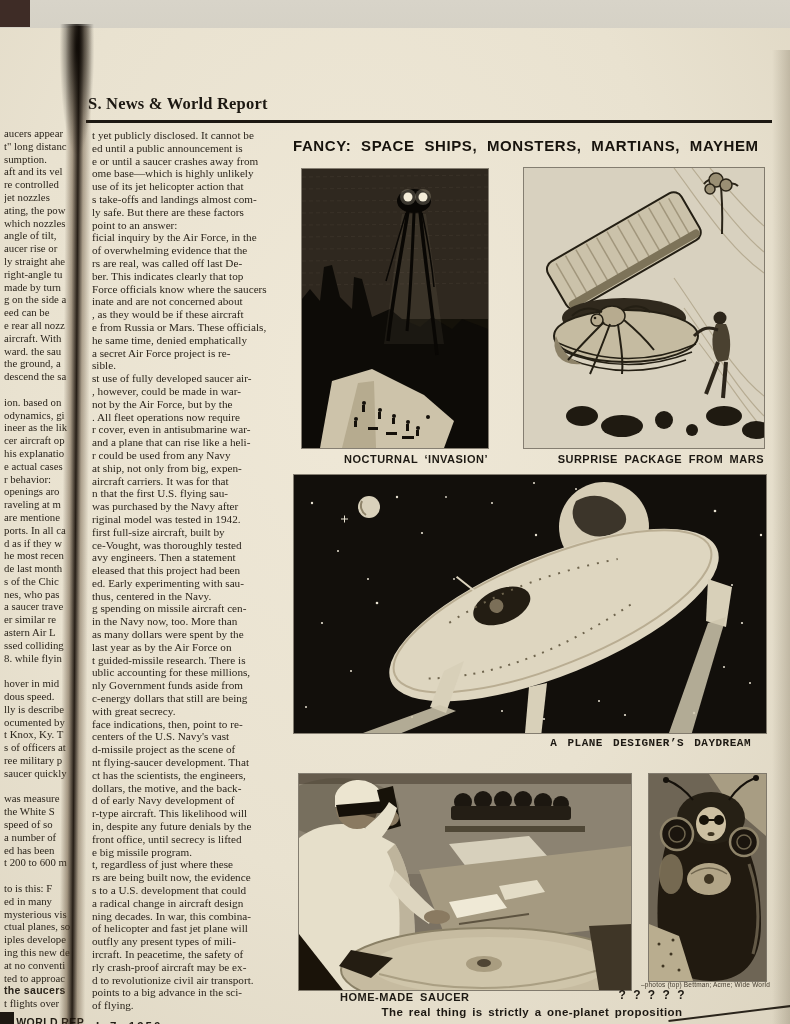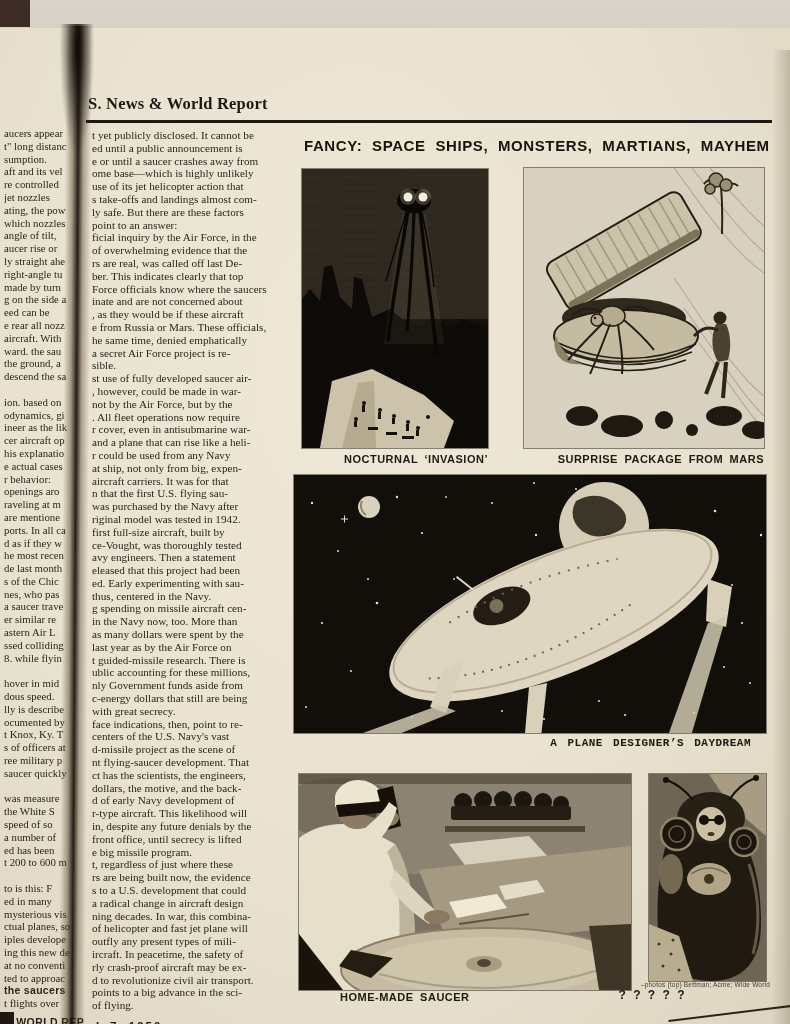--- a/index.html
+++ b/index.html
@@ -21,21 +21,21 @@
 
   .masthead{position:absolute;left:88px;top:66px;font:bold 16.5px "Liberation Serif",serif;color:#1c1812;letter-spacing:.2px;}
   .masthead-rule{position:absolute;left:86px;top:92px;width:686px;height:2.5px;background:#1c1812;}
 
   .leftcol{position:absolute;left:4px;top:99px;width:70px;height:886px;overflow:hidden;}
   .midcol{position:absolute;left:92px;top:101px;width:202px;height:886px;overflow:hidden;}
   .line{height:12.8px;line-height:12.8px;font-size:11.2px;color:#2b251c;white-space:nowrap;}
   .leftcol .line{font-size:10.8px;}
   .line.bold{font-family:"Liberation Sans",sans-serif;font-weight:bold;font-size:10.5px;letter-spacing:.3px;}
 
-  .headline{position:absolute;left:304px;top:109px;width:474px;
+  .headline{position:absolute;left:293px;top:109px;width:474px;
         font:bold 15px "Liberation Sans",sans-serif;letter-spacing:.6px;word-spacing:5px;color:#17130d;}
   .figure{position:absolute;box-shadow:0 0 0 1px rgba(30,24,16,.5);}
   .figure svg{display:block;}
   .cap{position:absolute;font:bold 11px "Liberation Sans",sans-serif;letter-spacing:.5px;word-spacing:3px;color:#1d1913;text-align:right;}
   .credit{position:absolute;left:560px;top:953px;width:210px;text-align:right;
         font:6.5px "Liberation Sans",sans-serif;color:#433b2e;letter-spacing:.2px;}
   .tagline{position:absolute;left:294px;top:978px;width:476px;text-align:center;
         font:bold 11.5px "Liberation Sans",sans-serif;letter-spacing:.4px;word-spacing:2px;color:#1d1913;}
   .strip-footer{position:absolute;left:5px;top:988px;font:bold 10.5px "Liberation Sans",sans-serif;color:#211c14;letter-spacing:.4px;}
   .footer-date{position:absolute;left:96px;top:992px;font:bold 11.5px "Liberation Sans",sans-serif;letter-spacing:2px;color:#211c14;}
@@ -481,20 +481,21 @@
             <circle cx="14" cy="192" r="1.5"></circle>
           <circle cx="30" cy="196" r="1.5"></circle>
             <circle cx="24" cy="166" r="1.5"></circle>
         </g>
       </svg>
     </div>
 
     <div class="credit">–photos (top) Bettman; Acme; Wide World</div>
     <div class="cap" style="left:340px;top:963px;text-align:center;">HOME-MADE SAUCER</div>
     <div class="cap" style="left:595px;top:960px;width:90px;font-size:12px;">? ? ? ? ?</div>
+    <div class="tagline">The real thing is strictly a one-planet proposition</div>
 
     <div class="strip-footer">&amp; WORLD REP</div>
     <div class="footer-date">L 7, 1950</div>
     <div class="footer-mark">o</div>
 
   </div>
 
   <div class="crease"></div>
   <div class="crease-top"></div>
   <div class="right-edge"></div>

